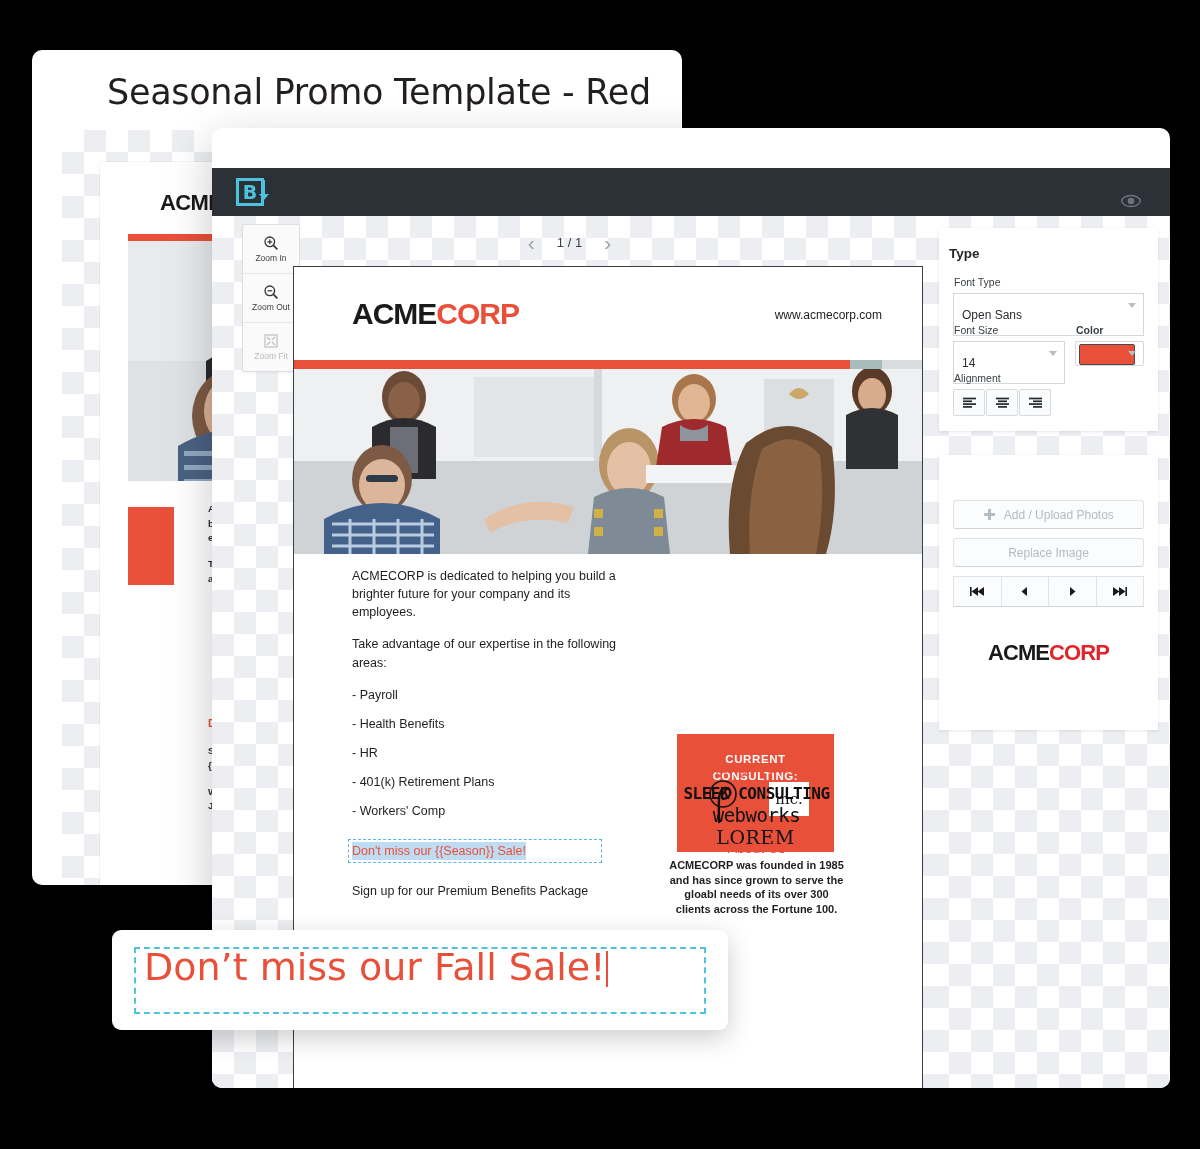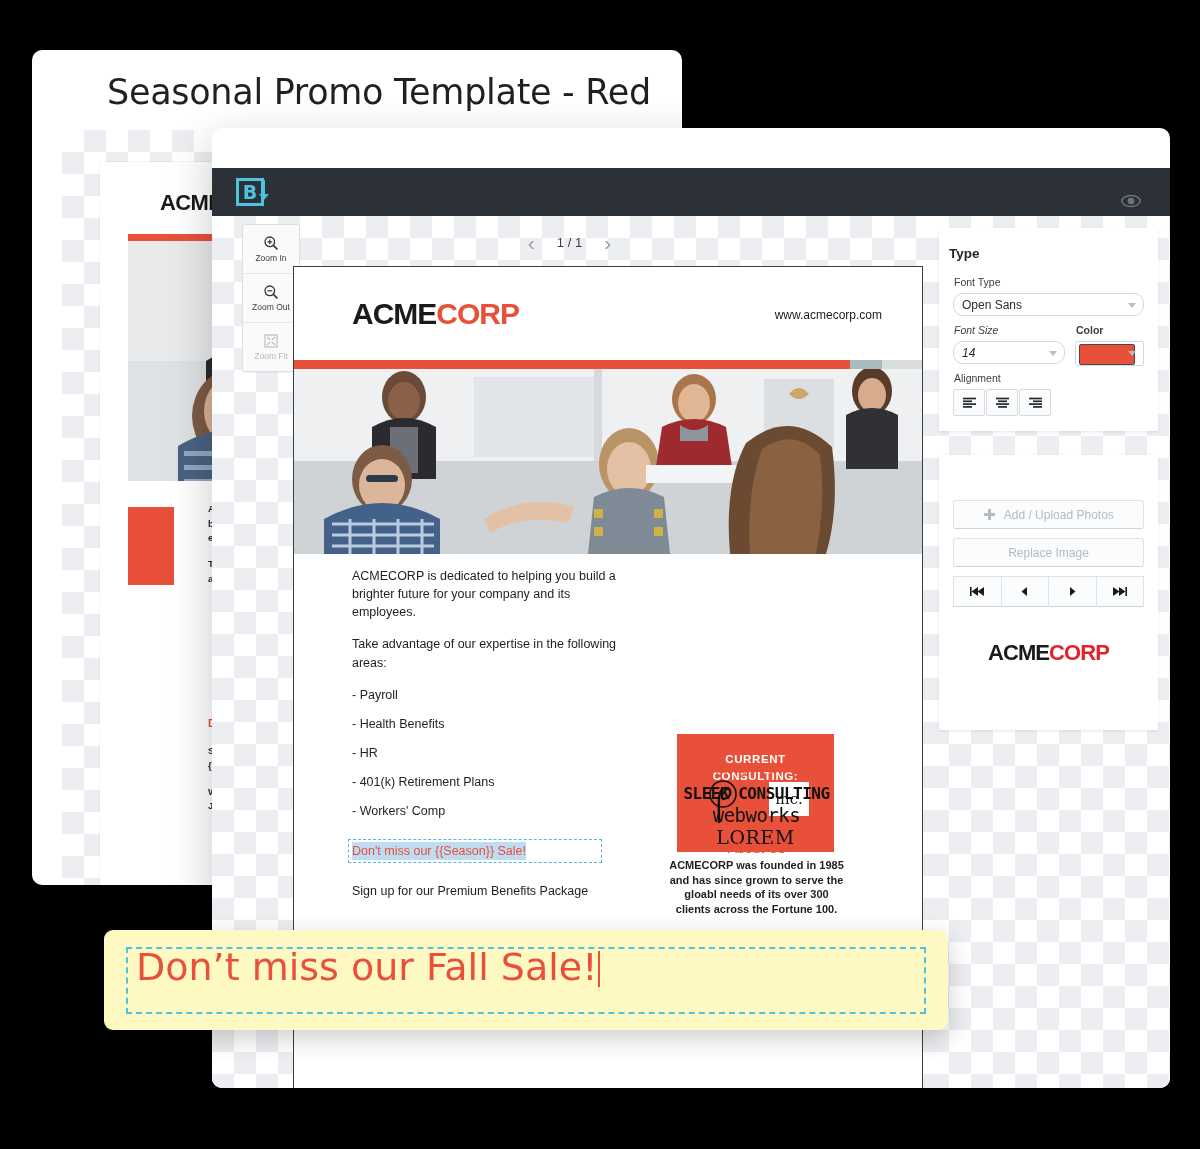--- a/index.html
+++ b/index.html
@@ -150,21 +150,21 @@
   .panel{
     position:absolute;left:12px;right:12px;background:#fff;
     box-shadow:0 1px 3px rgba(0,0,0,.10);
   }
   .panel-a{top:12px;height:203px;}
   .panel-b{top:239px;height:275px;}
   .panel-h{font-size:13.5px;font-weight:bold;color:#24282b;padding:18px 0 0 10px;}
   .lab{font-size:10.5px;color:#3b4045;margin:0 0 5px 1px;}
   .fld{position:absolute;}
   .select{
-    height:23px;border:1px solid #d5d8db;background:#fff;border-radius:10px;
+    height:43px;border:1px solid #d5d8db;background:#fff;border-radius:0;
     font-size:12px;color:#2a2e32;display:flex;align-items:center;padding:0 8px;
     box-sizing:border-box;position:relative;
   }
   .caret{position:absolute;right:7px;top:9px;border-left:4px solid transparent;border-right:4px solid transparent;border-top:5px solid #b9bdc1;}
   .swatch-wrap{height:25px;border:1px solid #d5d8db;background:#fff;border-radius:2px;position:relative;box-sizing:border-box;}
   .swatch{position:absolute;left:3px;top:2px;width:54px;height:19px;background:#e8503a;border:1px solid #4a4a4a;border-radius:2px;}
   .align-row{display:flex;gap:1px;}
   .align-btn{
     width:30px;height:25px;border:1px solid #d7dadd;background:#fafbfc;border-radius:2px;
     display:flex;align-items:center;justify-content:center;cursor:pointer;
@@ -179,22 +179,22 @@
     flex:1;height:29px;border:1px solid #dfe3e6;border-bottom-color:#cdd4d8;background:#fbfcfd;
     display:flex;align-items:center;justify-content:center;cursor:pointer;margin-left:-1px;
   }
   .navbtn:first-child{margin-left:0;}
   .panel-logo{position:absolute;left:0;right:0;top:185px;text-align:center;font-size:22px;font-weight:bold;letter-spacing:-.9px;}
   .k{color:#1a1a1a;} .r{color:#e1242a;}
   .pg-logo .r,.bd-logo .r{color:#e8503a;}
 
   
   .callout{
-    position:absolute;left:104px;top:930px;width:844px;height:100px;
-    background:#fef9c3;border-radius:9px;box-shadow:0 8px 26px rgba(0,0,0,.20);
+    position:absolute;left:112px;top:930px;width:616px;height:100px;
+    background:#ffffff;border-radius:9px;box-shadow:0 8px 26px rgba(0,0,0,.20);
     z-index:40;
   }
   .callout-box{
     position:absolute;left:22px;top:17px;right:22px;bottom:16px;
     border:2px dashed #4ec3e0;box-sizing:border-box;
   }
   .callout-txt{
     position:absolute;left:8px;top:-4px;
     font-size:38px;color:#e8503a;white-space:nowrap;
     font-family:"DejaVu Sans", sans-serif;
@@ -402,21 +402,21 @@
         <div class="panel-h">Type</div>
 
         <div class="fld" style="left:14px;top:48px;width:191px;">
           <div class="lab">Font Type</div>
           <div class="select">
             <span>Open Sans</span>
             <span class="caret"></span>
           </div>
         </div>
 
-        <div class="fld" style="left:14px;top:96px;width:112px;font-style:italic;">
+        <div class="fld" style="left:14px;top:96px;width:112px;">
           <div class="lab">Font Size</div>
           <div class="select">
             <span>14</span>
             <span class="caret"></span>
           </div>
         </div>
 
         <div class="fld" style="left:136px;top:96px;width:69px;font-weight:bold;">
           <div class="lab">Color</div>
           <div class="swatch-wrap">

